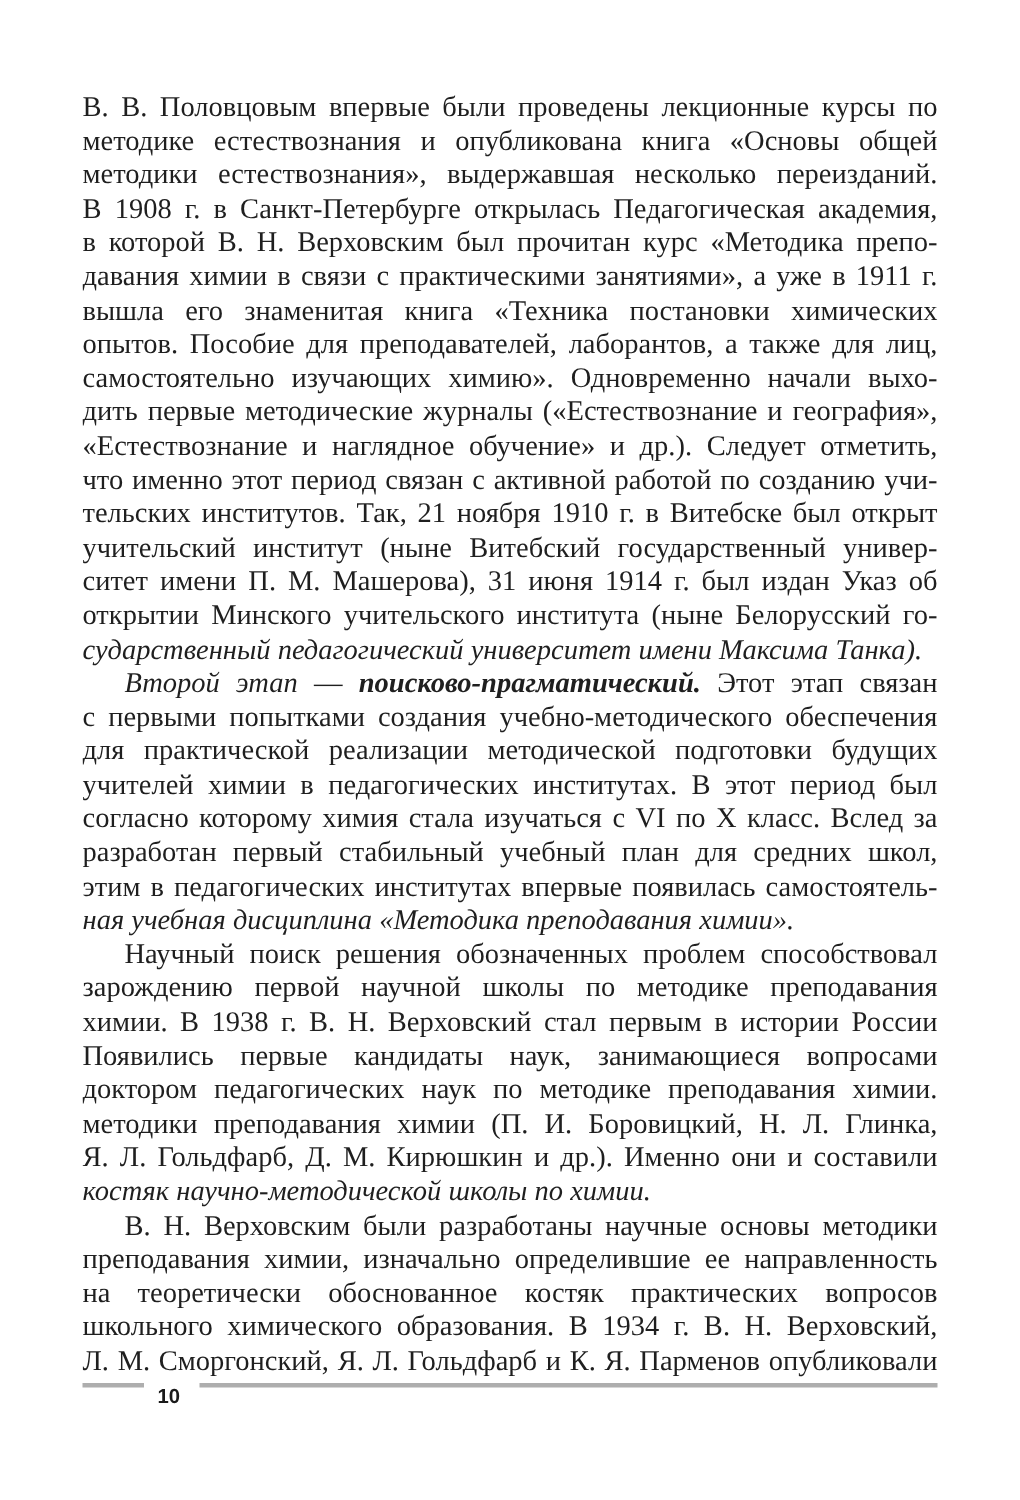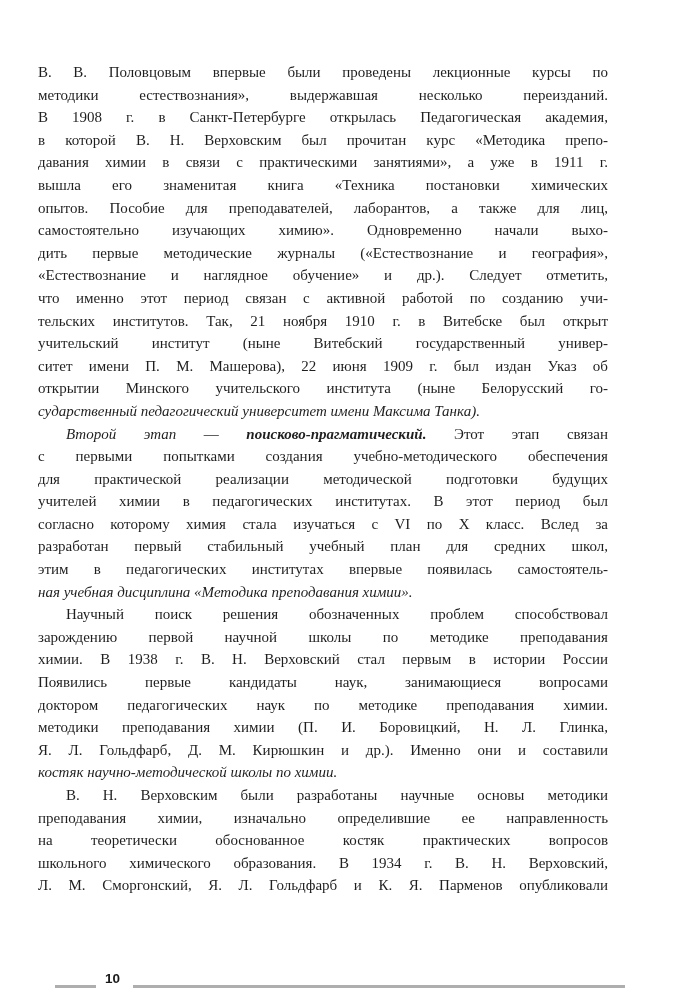--- a/index.html
+++ b/index.html
@@ -10,24 +10,24 @@
   .page {
     position: relative;
     width: 680px;
     height: 1000px;
     background: #ffffff;
     overflow: hidden;
     font-family: "Liberation Serif", serif;
   }
   .text-block {
     position: absolute;
-    left: 38px;
+    left: 55px;
     top: 61px;
     width: 570px;
-    font-size: 15px;
+    font-size: 19px;
     line-height: 22.6px;
     color: #1f1f1f;
   }
   .para { margin: 0; padding: 0; }
   .line {
     text-align: justify;
     text-align-last: justify;
     height: 22.6px;
     overflow: hidden;
   }
@@ -37,24 +37,24 @@
   }
   .line.indent {
     text-indent: 28px;
   }
   .italic { font-style: italic; }
   .bold { font-weight: bold; font-style: italic; }
   .footer {
     position: absolute;
     left: 55px;
     right: 55px;
-    top: 970px;
+    top: 922px;
     height: 18px;
     display: flex;
-    align-items: flex-end;
+    align-items: flex-start;
   }
   .rule {
     height: 3px;
     background: #aeaeae;
   }
   .rule-short { width: 41px; }
   .rule-long { flex: 1; }
   .pagenum {
     font-family: "Liberation Sans", sans-serif;
     font-weight: bold;
@@ -65,33 +65,34 @@
   }
 </style>
 </head>
 <body>
 
 <div class="page">
   <div class="text-block">
 
     <div class="para">
       <div class="line">В. В. Половцовым впервые были проведены лекционные курсы по</div>
+      <div class="line">методике естествознания и опубликована книга «Основы общей</div>
       <div class="line">методики естествознания», выдержавшая несколько переизданий.</div>
       <div class="line">В 1908 г. в Санкт-Петербурге открылась Педагогическая академия,</div>
       <div class="line">в которой В. Н. Верховским был прочитан курс «Методика препо-</div>
       <div class="line">давания химии в связи с практическими занятиями», а уже в 1911 г.</div>
       <div class="line">вышла его знаменитая книга «Техника постановки химических</div>
       <div class="line">опытов. Пособие для преподавателей, лаборантов, а также для лиц,</div>
       <div class="line">самостоятельно изучающих химию». Одновременно начали выхо-</div>
       <div class="line">дить первые методические журналы («Естествознание и география»,</div>
       <div class="line">«Естествознание и наглядное обучение» и др.). Следует отметить,</div>
       <div class="line">что именно этот период связан с активной работой по созданию учи-</div>
       <div class="line">тельских институтов. Так, 21 ноября 1910 г. в Витебске был открыт</div>
       <div class="line">учительский институт (ныне Витебский государственный универ-</div>
-      <div class="line">ситет имени П. М. Машерова), 22 июня 1909 г. был издан Указ об</div>
+      <div class="line">ситет имени П. М. Машерова), 31 июня 1914 г. был издан Указ об</div>
       <div class="line">открытии Минского учительского института (ныне Белорусский го-</div>
       <div class="line last">сударственный педагогический университет имени Максима Танка).</div>
     </div>
 
     <div class="para">
       <div class="line indent"><span class="italic">Второй этап</span><span> — </span><span class="bold">поисково-прагматический.</span><span> Этот этап связан</span></div>
       <div class="line">с первыми попытками создания учебно-методического обеспечения</div>
       <div class="line">для практической реализации методической подготовки будущих</div>
       <div class="line">учителей химии в педагогических институтах. В этот период был</div>
       <div class="line">согласно которому химия стала изучаться с VI по X класс. Вслед за</div>

